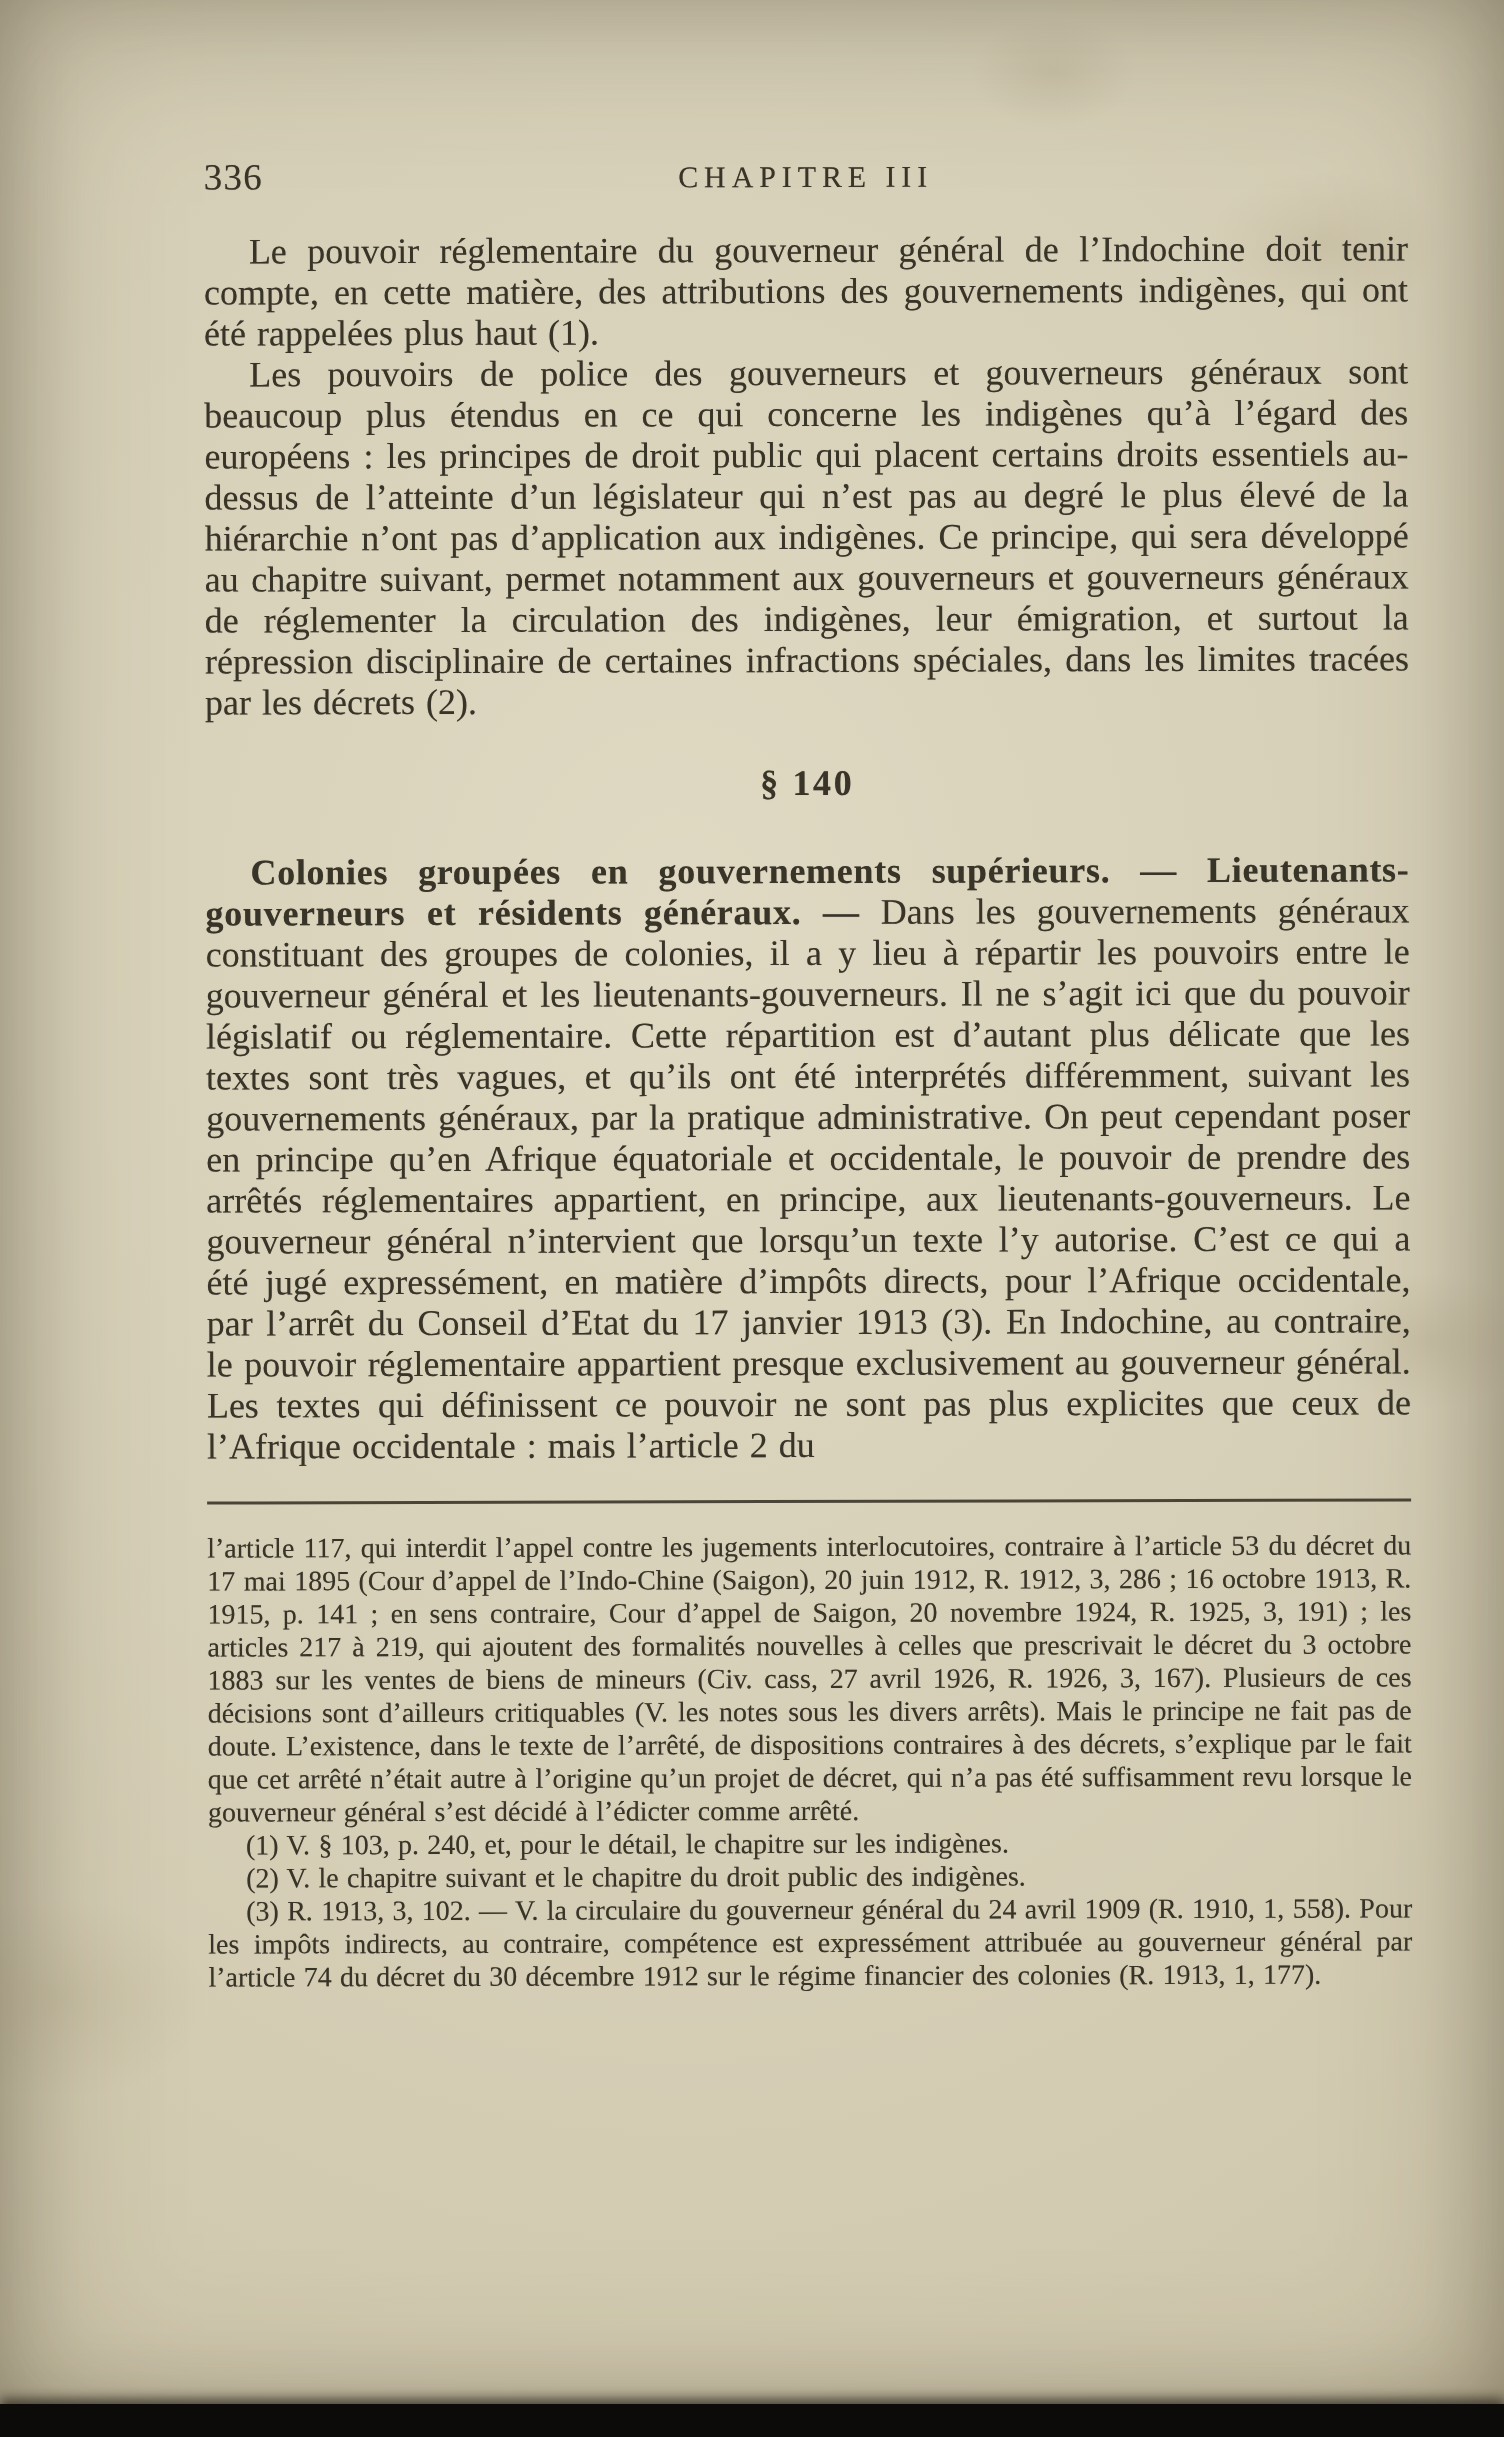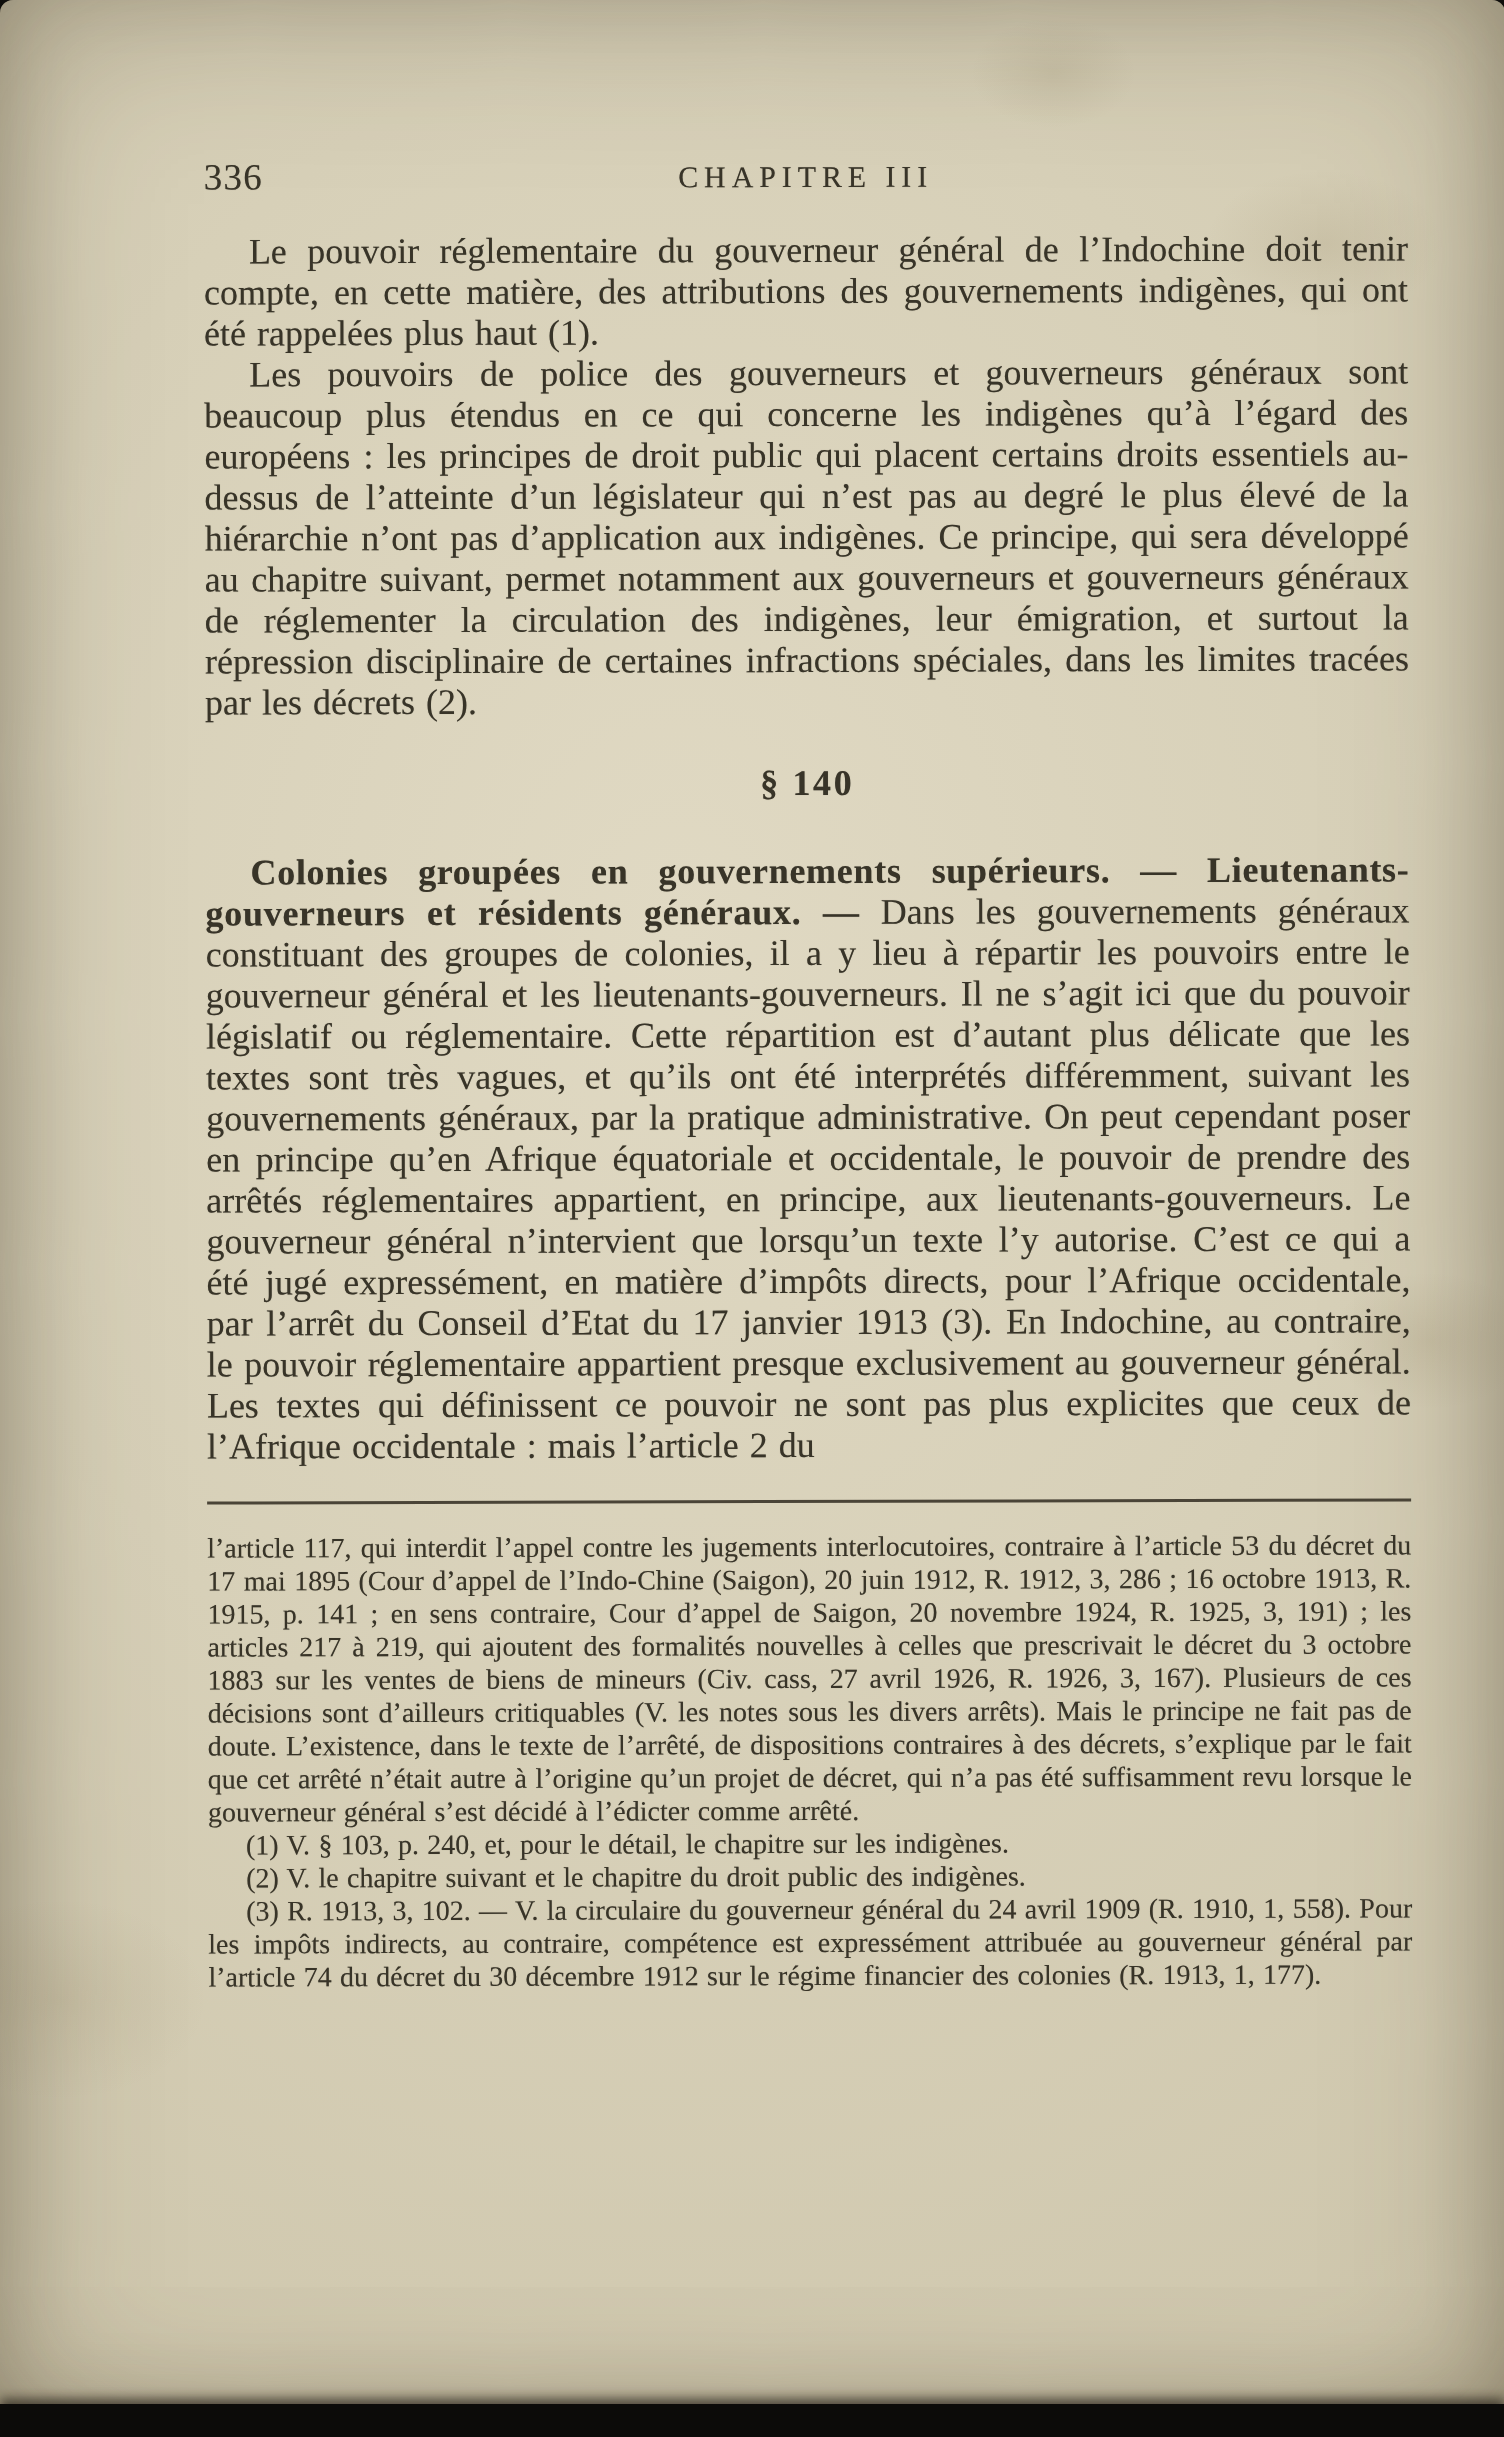--- a/index.html
+++ b/index.html
@@ -12,21 +12,20 @@
     background: #0e0d0b;
     position: relative;
     overflow: hidden;
     font-family: "Liberation Serif", "DejaVu Serif", serif;
   }
   .scan {
     position: absolute;
     inset: 0;
     background: radial-gradient(120% 90% at 45% 38%, #e0d9c3 0%, #d7d0b8 40%, #cfc7ad 75%, #bdb394 100%);
     box-shadow: inset 0 0 170px rgba(64,52,28,0.35), inset 0 -26px 79px rgba(40,32,16,0.22);
-    border-radius: 13px;
   }
   .scan::before {
     content: "";
     position: absolute;
     inset: 0;
     pointer-events: none;
     background:
       radial-gradient(170px 105px at 88% 10%, rgba(120,100,60,.12), transparent 70%),
       radial-gradient(210px 144px at 4% 82%, rgba(110,92,55,.10), transparent 70%),
       radial-gradient(144px 98px at 95% 55%, rgba(110,92,55,.12), transparent 70%),

